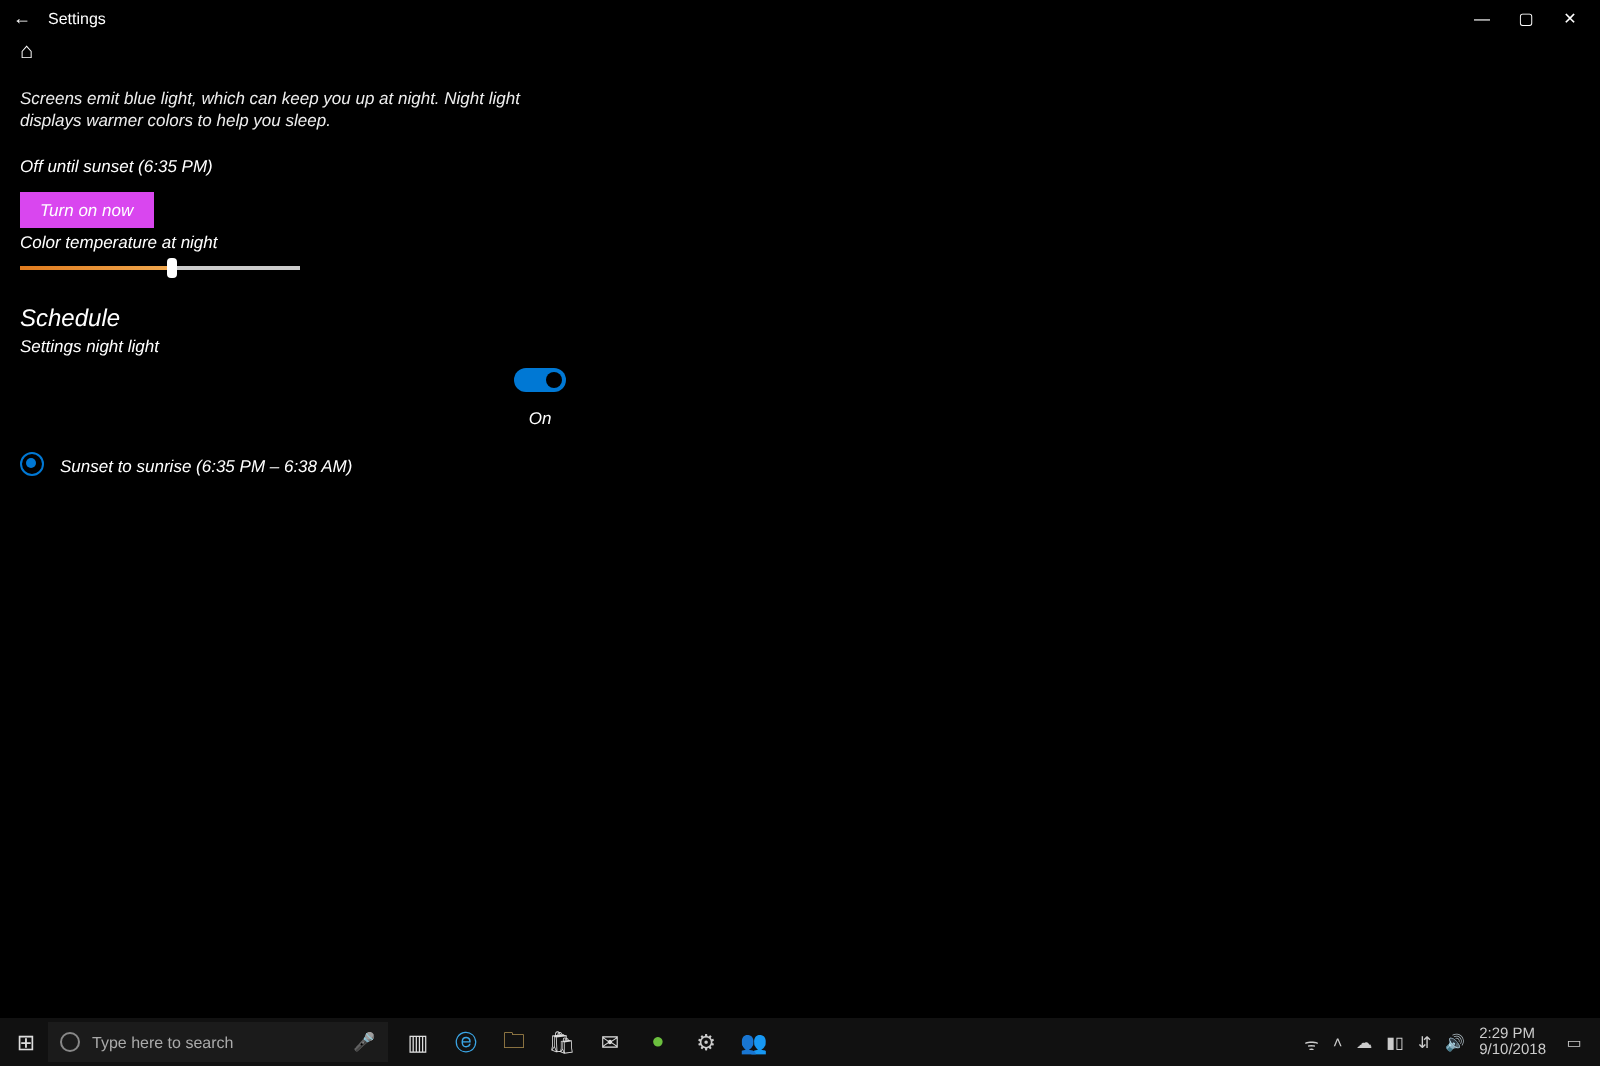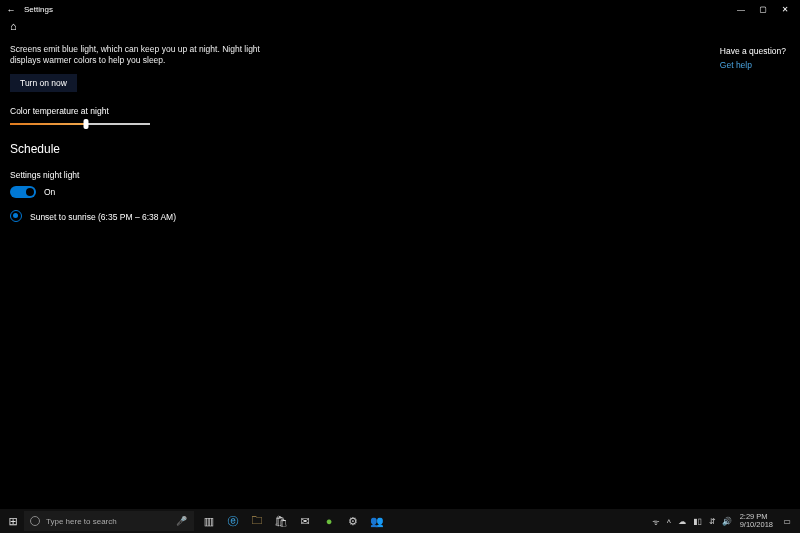--- a/index.html
+++ b/index.html
@@ -25,40 +25,40 @@
 
   
   .header {
     display: flex; align-items: center;
     padding: 2px 10px 6px 10px;
   }
   .home-icon { font-size: 11px; }
   .heading { font-size: 14px; font-weight: 400; margin-left: 10px; }
 
   
-  .content { display: flex; }
+  .content { display: flex; font-style: italic; }
   .main { padding: 6px 10px; width: 540px; }
   .desc { font-size: 8.5px; line-height: 1.3; max-width: 260px; color: #eee; }
   .status { font-size: 8.5px; margin-top: 12px; color: #fff; }
   .btn {
     display: inline-block;
-    background: #0f172a; color: #fff;
+    background: #d946ef; color: #fff;
     padding: 4px 10px; font-size: 8.5px;
     margin-top: 8px;
   }
 
-  .label { font-size: 8.5px; margin-top: 14px; }
+  .label { font-size: 8.5px; margin-top: 2px; }
   .slider-wrap { margin-top: 6px; width: 140px; }
   .slider-track { position: relative; height: 4px; }
   .track-fill { position: absolute; left:0; top:1px; height:2px; background: linear-gradient(to right,#e07b1e,#f0a84f); width:54%; }
   .track-rest { position: absolute; left:54%; right:0; top:1px; height:2px; background:#ccc; }
   .thumb { position:absolute; left:54%; top:-3px; width:5px; height:10px; background:#fff; border-radius:2px; transform:translateX(-50%); }
 
   .subheading { font-size: 12px; font-weight: 400; margin-top: 16px; }
-  .toggle-row { display:flex; align-items:center; margin-top:6px; gap:8px; }
+  .toggle-row { display:flex; align-items:center; margin-top:6px; gap:8px;flex-direction:column; }
   .toggle {
     width: 26px; height: 12px; border-radius: 6px;
     background:#0078d4; position:relative;
   }
   .toggle.on::after {
     content:""; position:absolute; right:2px; top:2px;
     width:8px; height:8px; background:#000; border-radius:50%;
   }
   .toggle-label { font-size: 8.5px; }
 
@@ -127,20 +127,21 @@
   </div>
 </div>
 
 <div class="header">
   <div class="home-icon">⌂</div>
 </div>
 
 <div class="content">
   <div class="main">
     <div class="desc">Screens emit blue light, which can keep you up at night. Night light displays warmer colors to help you sleep.</div>
+    <div class="status">Off until sunset (6:35 PM)</div>
     <div class="btn">Turn on now</div>
 
     <div class="label">Color temperature at night</div>
     <div class="slider-wrap">
       <div class="slider-track">
         <div class="track-fill"></div>
         <div class="track-rest"></div>
         <div class="thumb"></div>
       </div>
     </div>
@@ -151,24 +152,20 @@
       <div class="toggle on"></div>
       <div class="toggle-label">On</div>
     </div>
 
     <div class="radio-row">
       <div class="radio selected"></div>
       <div class="radio-label">Sunset to sunrise (6:35 PM – 6:38 AM)</div>
     </div>
   </div>
 
-  <div class="side">
-    <div class="q">Have a question?</div>
-    <div class="link">Get help</div>
-  </div>
 </div>
 
 <div class="taskbar">
   <div class="start">⊞</div>
   <div class="search">
     <div class="circle"></div>
     <span>Type here to search</span>
     <span class="mic">🎤</span>
   </div>
   <div class="tb-icons">

